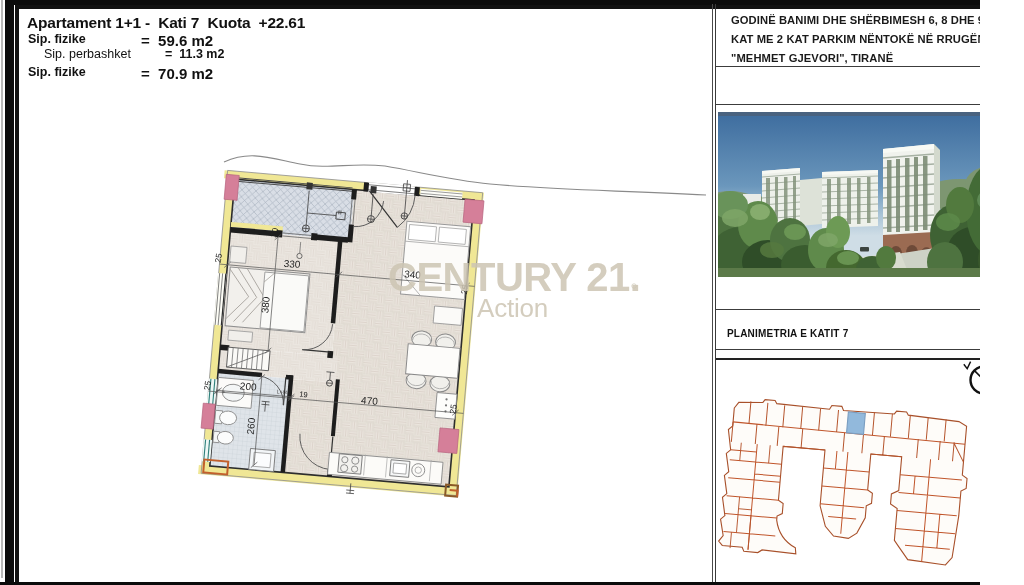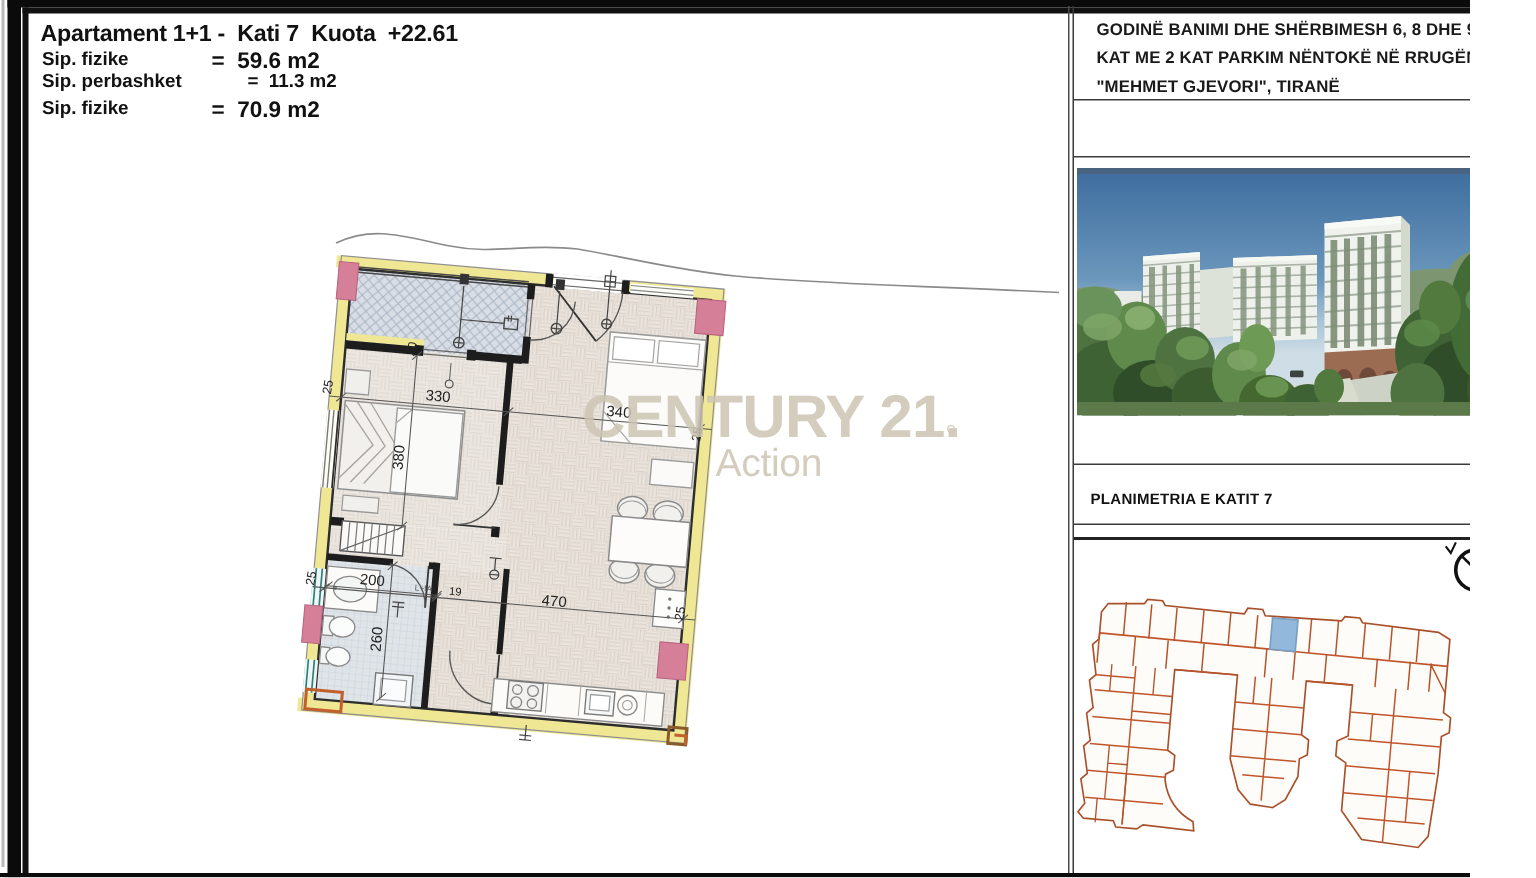--- a/index.html
+++ b/index.html
@@ -27,21 +27,21 @@
 <div class="abs" style="left:15px;top:5px;width:3.5px;height:577px;background:#111;"></div>
 
 <div class="abs" style="left:711.5px;top:4px;width:1.2px;height:578px;background:#4a4a4a;"></div>
 <div class="abs" style="left:714.5px;top:4px;width:1.5px;height:578px;background:#3a3a3a;"></div>
 
 <div class="abs" style="left:27px;top:14px;font-size:15.5px;font-weight:bold;color:#111;letter-spacing:-0.2px;">Apartament 1+1 -&nbsp; Kati 7&nbsp; Kuota&nbsp; +22.61</div>
 
 <div class="abs" style="left:28px;top:32px;font-size:12.5px;font-weight:bold;color:#111;">Sip. fizike</div>
 <div class="abs" style="left:141px;top:32px;font-size:15px;font-weight:bold;color:#111;">=&nbsp; 59.6 m2</div>
 
-<div class="abs" style="left:28px;top:47px;font-size:12.5px;font-weight:bold;color:#111;">Sip. perbashket</div>
+<div class="abs" style="left:44px;top:47px;font-size:12.5px;font-weight:normal;color:#111;">Sip. perbashket</div>
 <div class="abs" style="left:141px;top:47px;font-size:12.5px;font-weight:bold;color:#111;margin-left:24px;">=&nbsp; 11.3 m2</div>
 
 <div class="abs" style="left:28px;top:65px;font-size:12.5px;font-weight:bold;color:#111;">Sip. fizike</div>
 <div class="abs" style="left:141px;top:65px;font-size:15px;font-weight:bold;color:#111;">=&nbsp; 70.9 m2</div>
 
 <div class="abs" style="left:731px;top:11px;width:262px;font-size:11.2px;font-weight:bold;color:#1a1a1a;line-height:19px;letter-spacing:0.1px;">GODINË BANIMI DHE SHËRBIMESH 6, 8 DHE 9 KAT ME 2 KAT PARKIM NËNTOKË NË RRUGËN "MEHMET GJEVORI", TIRANË</div>
 
 <div class="abs" style="left:716px;top:65.5px;width:290px;height:1.3px;background:#3c3c3c;"></div>
 
 <div class="abs" style="left:716px;top:103.5px;width:290px;height:1.3px;background:#3c3c3c;"></div>

